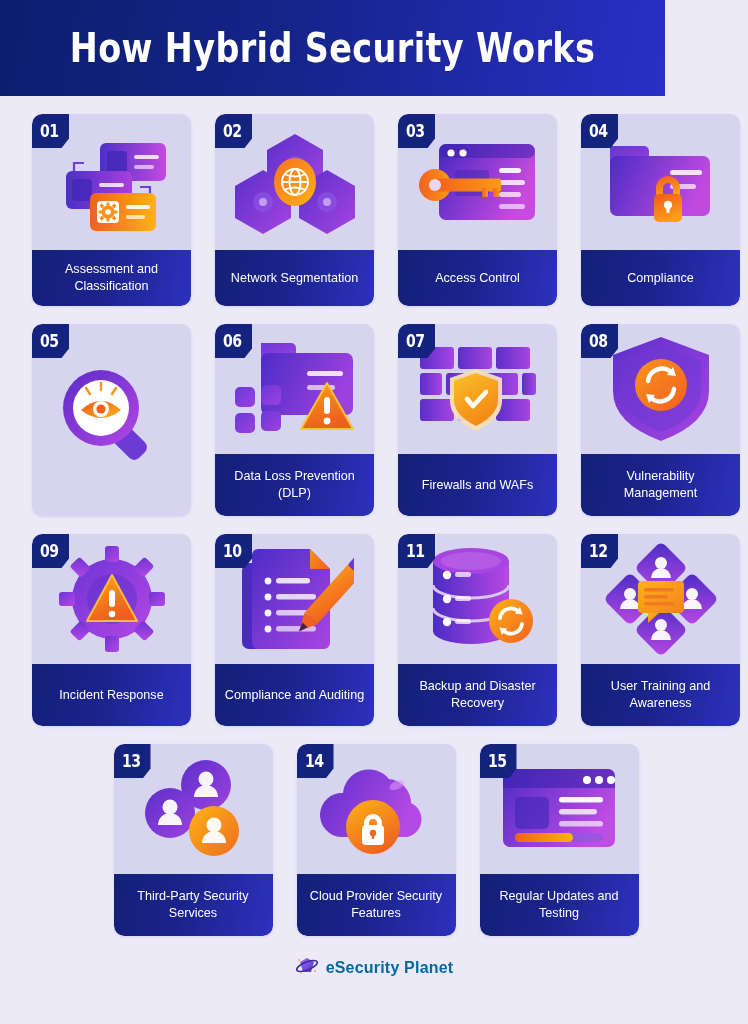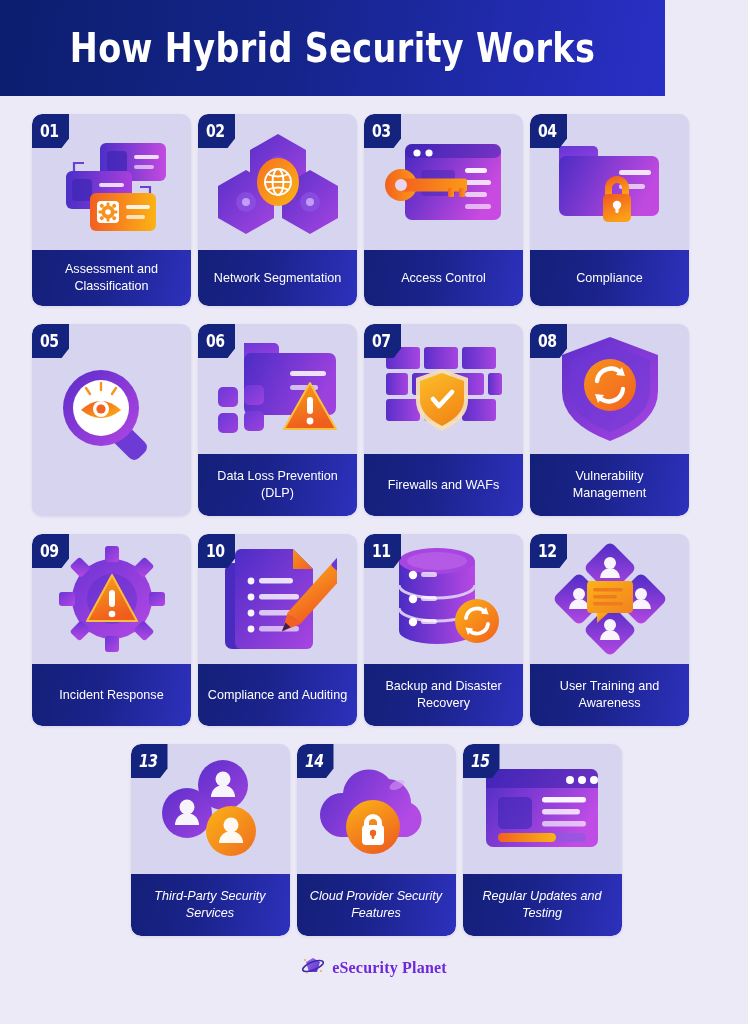--- a/index.html
+++ b/index.html
@@ -38,28 +38,27 @@
     text-shadow: 0 1px 0 rgba(0,0,0,0.12);
   }
 
   
   #grid-area {
     padding: 18px 0 0 0;
   }
   .card-row {
     display: flex;
     justify-content: flex-start;
-    gap: 7px;
+    gap: 24px;
     padding-left: 32px;
     margin-bottom: 18px;
   }
   .card-row.centered {
     justify-content: center;
     padding-left: 4px;
-    font-style: italic;
   }
 
   
   .card {
     width: 159px;
     height: 192px;
     border-radius: 10px;
     background: #d6d4ef;
     position: relative;
     overflow: hidden;
@@ -122,24 +121,24 @@
 
   
   #footer {
     display: flex;
     align-items: center;
     justify-content: center;
     gap: 7px;
     margin-top: 6px;
   }
   #brand-name {
-    color: #6d28d9;
+    color: #0369a1;
     font-size: 16px;
     font-weight: bold;
-    font-family: Liberation Serif, serif;
+    font-family: Liberation Sans, sans-serif;
     letter-spacing: 0.2px;
   }
 </style>
 </head>
 <body>
 
 <div id="header-band">
   <h1 id="page-title">How Hybrid Security Works</h1>
 </div>
 

